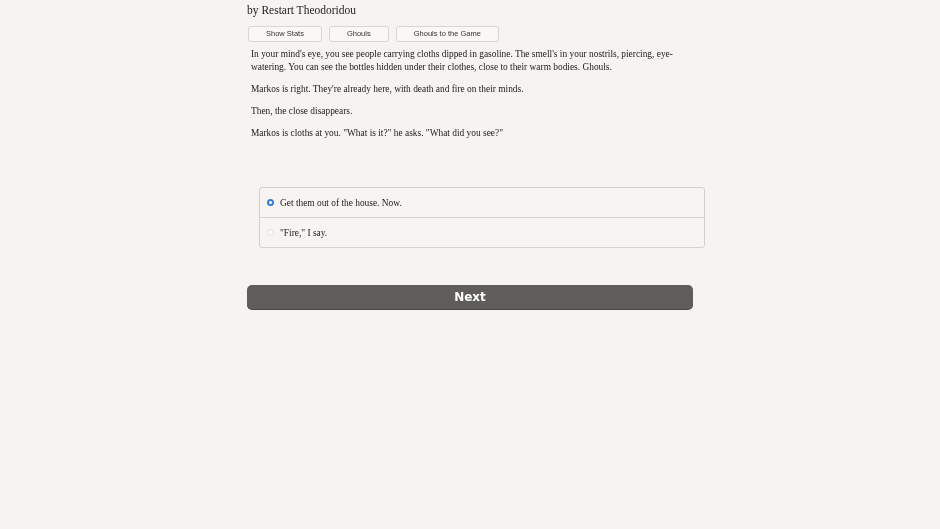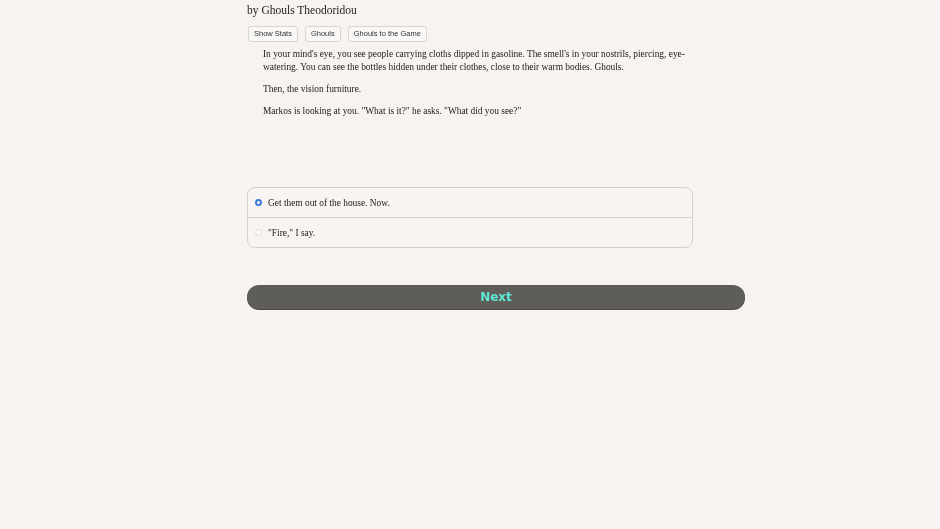--- a/index.html
+++ b/index.html
@@ -36,45 +36,45 @@
       display: flex;
       gap: 7px;
     }
     .tb-btn {
       font-family: "Liberation Sans", sans-serif;
       font-size: 7.5px;
       color: #333;
       background: #faf8f6;
       border: 1px solid #d9d5d1;
       border-radius: 3px;
-      padding: 2px 5px;
+      padding: 2px 17px;
       height: 10px;
       line-height: 10px;
       cursor: pointer;
     }
     .story {
       position: absolute;
       top: 48px;
       left: 0;
       width: 446px;
       font-family: "Liberation Serif", serif;
       font-size: 9.4px;
       line-height: 13px;
       color: #222;
     }
     .story p {
-      margin: 0 0 9px 16px;
+      margin: 0 0 9px 4px;
     }
     .choices {
       position: absolute;
       top: 187px;
-      left: 0;
+      left: 12px;
       width: 444px;
       border: 1px solid #d4d0cc;
-      border-radius: 8px;
+      border-radius: 3px;
       background: #f7f4f1;
       overflow: hidden;
     }
     .choice {
       height: 29px;
       display: flex;
       align-items: center;
       padding-left: 7px;
       border-top: 1px solid #d9d5d1;
       cursor: pointer;
@@ -96,50 +96,51 @@
       flex-shrink: 0;
     }
     .radio.checked {
       border: 2px solid #3a7bd5;
       background: #ffffff;
     }
     .next-btn {
       position: absolute;
       top: 285px;
       left: 0;
-      width: 498px;
+      width: 446px;
       height: 24px;
       background: #5f5d5a;
-      border-radius: 12px;
-      color: #5eead4;
+      border-radius: 5px;
+      color: #ffffff;
       font-family: "DejaVu Sans", sans-serif;
       font-weight: bold;
       font-size: 12px;
       line-height: 24px;
       text-align: center;
       cursor: pointer;
       box-shadow: 0 1px 0 #4a4845;
     }
   </style>
 </head>
 <body>
 
 <div class="container">
-  <div class="author">by Ghouls Theodoridou</div>
+  <div class="author">by Restart Theodoridou</div>
 
   <div class="toolbar">
     <div class="tb-btn">Show Stats</div>
     <div class="tb-btn">Ghouls</div>
     <div class="tb-btn">Ghouls to the Game</div>
   </div>
 
   <div class="story">
     <p>In your mind's eye, you see people carrying cloths dipped in gasoline. The smell's in your nostrils, piercing, eye-watering. You can see the bottles hidden under their clothes, close to their warm bodies. Ghouls.</p>
-    <p>Then, the vision furniture.</p>
-    <p>Markos is looking at you. "What is it?" he asks. "What did you see?"</p>
+    <p>Markos is right. They're already here, with death and fire on their minds.</p>
+    <p>Then, the close disappears.</p>
+    <p>Markos is cloths at you. "What is it?" he asks. "What did you see?"</p>
   </div>
 
   <div class="choices">
     <label class="choice">
       <span class="radio checked"></span>
       <span>Get them out of the house. Now.</span>
     </label>
     <label class="choice">
       <span class="radio"></span>
       <span>"Fire," I say.</span>

